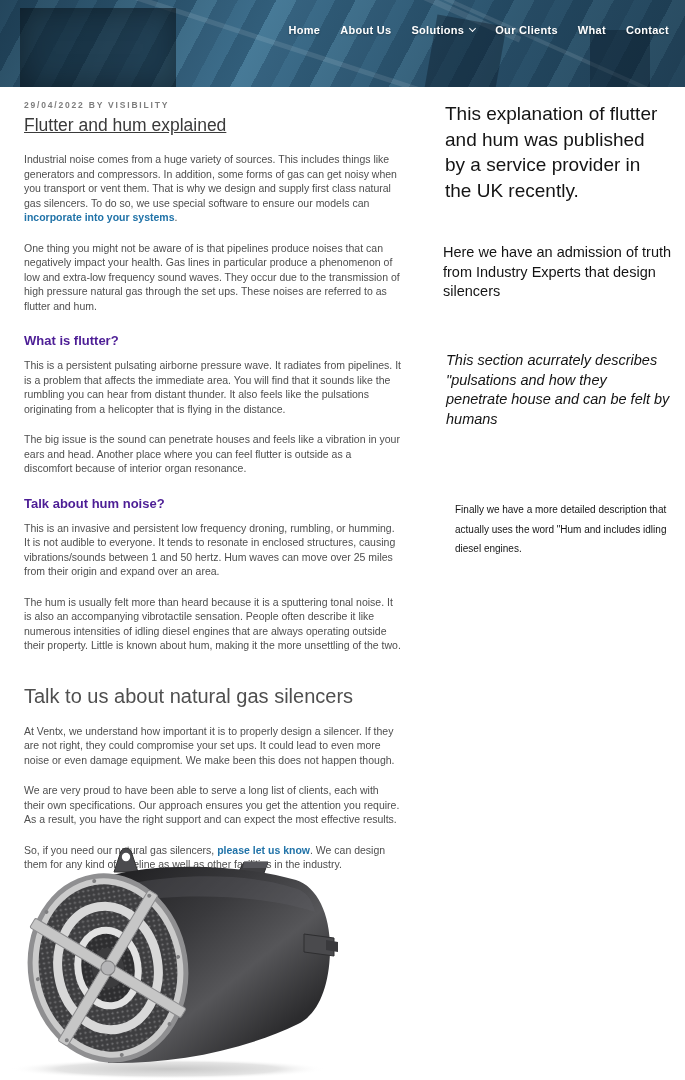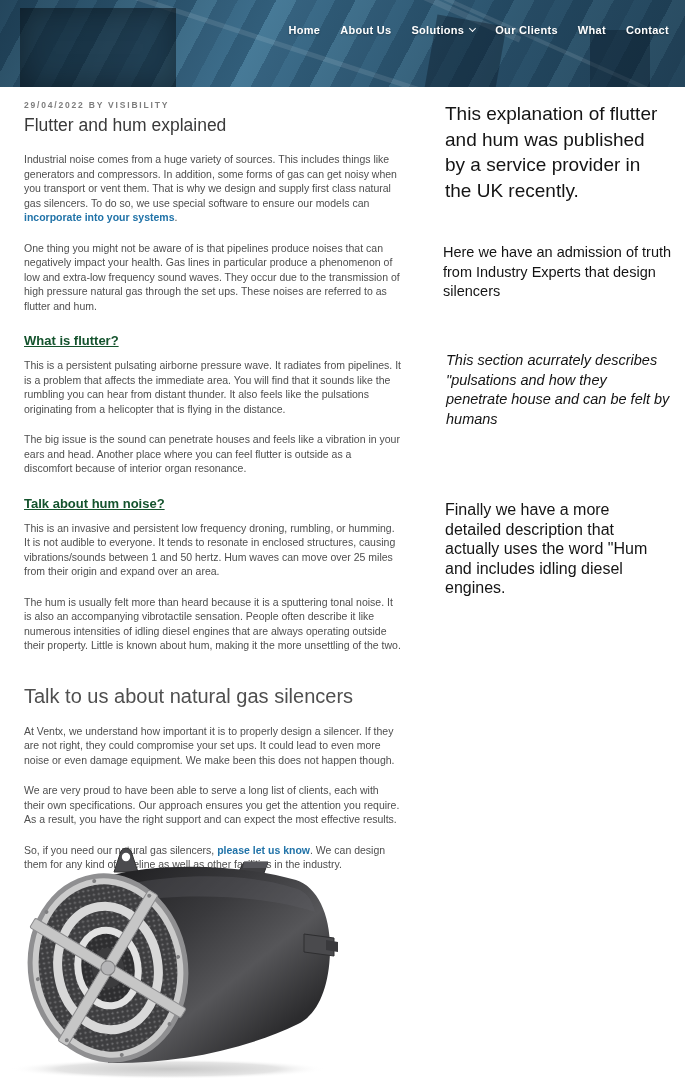--- a/index.html
+++ b/index.html
@@ -38,32 +38,32 @@
     display:inline-block; width:5px; height:5px; margin-left:6px; margin-top:-3px;
     border-right:1.6px solid #fff; border-bottom:1.6px solid #fff; transform:rotate(45deg);
   }
 
   
   .article { position:absolute; left:24px; top:100px; width:377px; }
   .post-meta {
     font-size:8.5px; font-weight:bold; letter-spacing:1.8px; color:#7d7d7d;
     margin-bottom:5px;
   }
-  .post-title { font-size:17.5px; font-weight:400; color:#3a3a3a; margin-bottom:16px; }
+  .post-title { font-size:17.5px; font-weight:400; color:#3a3a3a; margin-bottom:16px;text-decoration:underline; }
   .article p { font-size:10.5px; line-height:14.5px; color:#4e4e4e; margin-bottom:16px; }
-  .article h3 { font-size:13px; font-weight:bold; color:#14532d; margin:20px 0 10px;text-decoration:underline; }
+  .article h3 { font-size:13px; font-weight:bold; color:#4c1d95; margin:20px 0 10px; }
   .article h2 { font-size:20px; font-weight:400; color:#4f4f4f; margin:32px 0 16px; }
   .inline-link { color:#2173a8; font-weight:bold; text-decoration:none; cursor:pointer; }
 
   
   .annotation { position:absolute; color:#141414; }
   .ann-1 { left:445px; top:101px; width:218px; font-size:19px; line-height:25.5px; }
   .ann-2 { left:443px; top:243px; width:232px; font-size:14.5px; line-height:19.5px; }
   .ann-3 { left:446px; top:351px; width:225px; font-size:14.5px; line-height:19.5px;font-style:italic; }
-  .ann-4 { left:445px; top:500px; width:212px; font-size:16px; line-height:19.5px; }
+  .ann-4 { left:455px; top:500px; width:212px; font-size:10px; line-height:19.5px; }
 
   
   .product-figure { position:absolute; left:8px; top:846px; width:332px; height:234px; }
 </style>
 </head>
 <body>
 
 <div class="page">
 
   <div class="site-header">

